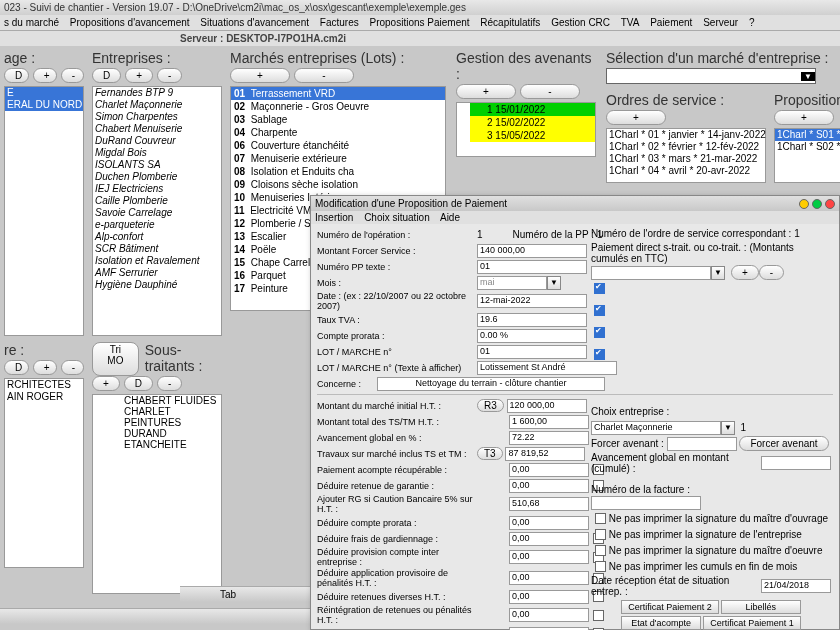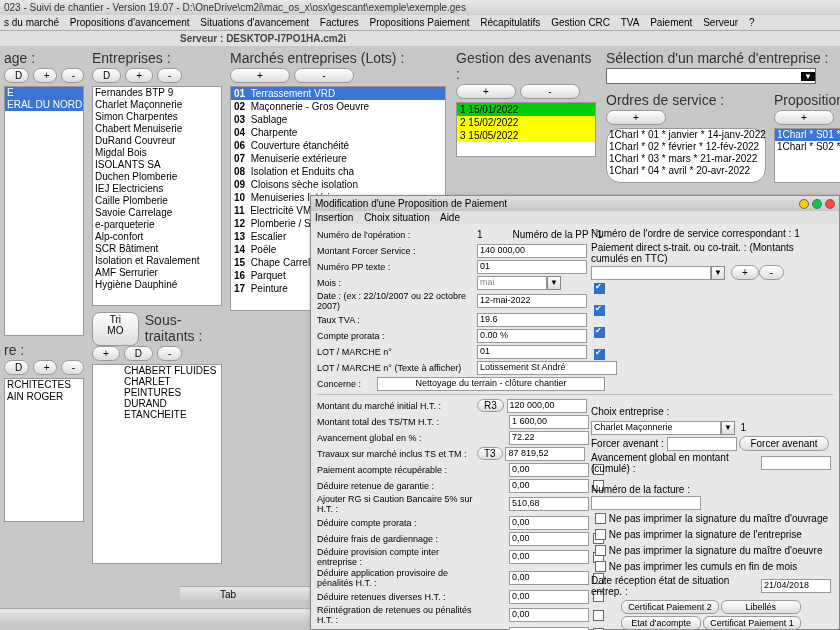--- a/index.html
+++ b/index.html
@@ -19,21 +19,21 @@
 .lst .sel{background:#3875d7;color:#fff;}
 .left1{width:80px;}
 .left2{width:130px;}
 .main{flex:1;display:flex;flex-direction:column;}
 .mrow{display:flex;gap:10px;align-items:flex-start;}
 .mktblk{flex:1;}
 .mktlst{background:#fff;border:1px solid #999;font-size:10px;}
 .mktlst div{padding:0 3px;line-height:13px;white-space:nowrap;}
 .mktlst .sel{background:#3875d7;color:#fff;}
 .avlst{background:#fff;border:1px solid #999;font-size:10px;width:140px;}
-.avlst div{padding:0 3px;line-height:13px;}
+.avlst div{padding:0 17px;line-height:13px;margin-left:13px;}
 .g{background:#00d000;}
 .y{background:#ffff00;}
 .right{width:230px;}
 .sel2{background:#fff;border:1px solid #666;width:210px;height:16px;display:flex;justify-content:flex-end;align-items:center;}
 .sel2 .arr{background:#000;color:#fff;width:14px;text-align:center;font-size:8px;}
 .ordlst{background:#fff;border:1px solid #999;font-size:10px;width:160px;}
 .ordlst div{padding:0 2px;line-height:12px;white-space:nowrap;}
 .proplst{background:#fff;border:1px solid #999;font-size:10px;width:92px;}
 .proplst div{padding:0 2px;line-height:12px;white-space:nowrap;}
 .proplst .sel{background:#3875d7;color:#fff;}
@@ -49,21 +49,21 @@
 .frow{display:flex;align-items:center;margin-bottom:1px;min-height:15px;}
 .flbl{width:160px;font-size:9px;}
 .fval{background:#fff;border:1px solid #999;padding:0 2px;font-size:9px;height:14px;min-width:70px;}
 .fval.w1{width:80px;}
 .fval.w2{width:110px;}
 .cb{width:11px;height:11px;border:1px solid #666;background:#fff;margin-left:4px;}
 .chk{width:11px;height:11px;background:#3070d0;margin-left:3px;position:relative;}
 .chk::after{content:"✔";color:#fff;font-size:8px;position:absolute;top:-1px;left:1px;}
 .rcol{position:absolute;right:8px;top:30px;width:240px;font-size:9px;}
 .rcol .frow{margin-bottom:1px;}
-.rbtn{background:linear-gradient(#fff,#ddd);border:1px solid #999;border-radius:6px;padding:1px 6px;font-size:9px;margin:1px;display:inline-block;min-width:80px;text-align:center;}
+.rbtn{background:linear-gradient(#fff,#ddd);border:1px solid #999;border-radius:0;padding:1px 6px;font-size:9px;margin:1px;display:inline-block;min-width:80px;text-align:center;}
 .arrow{width:14px;height:14px;border:1px solid #888;background:linear-gradient(#fff,#ddd);text-align:center;font-size:8px;line-height:12px;}
 .tabbar{background:linear-gradient(#e8e8e8,#c8c8c8);padding:2px 40px;font-size:10px;border-top:1px solid #aaa;}
 hr.sep{border:none;border-top:1px solid #bbb;margin:3px 0;}
 </style>
 </head>
 <body>
 
 <div class="title">023 - Suivi de chantier - Version 19.07 - D:\OneDrive\cm2i\mac_os_x\osx\gescant\exemple\exemple.ges</div>
 <div class="menu">
 <span>s du marché</span>
@@ -91,34 +91,34 @@
   <div class="lst" style="height:250px;">
    <div class="sel">E</div>
    <div class="sel">ERAL DU NORD</div>
   </div>
   <div class="lbl" style="margin-top:6px">re :</div>
   <div class="btnrow">
    <div class="btn">D</div>
    <div class="btn">+</div>
    <div class="btn">-</div>
   </div>
-  <div class="lst" style="height:144px;">
+  <div class="lst" style="height:190px;">
    <div>RCHITECTES</div>
    <div>AIN ROGER</div>
   </div>
  </div>
 
  <div class="col left2">
   <div class="lbl">Entreprises :</div>
   <div class="btnrow">
    <div class="btn">D</div>
    <div class="btn">+</div>
    <div class="btn">-</div>
   </div>
-  <div class="lst" style="height:220px;" id="entlist">
+  <div class="lst" style="height:250px;font-style:italic;" id="entlist">
         <div>Fernandes BTP 9</div>
         <div>Charlet Maçonnerie</div>
         <div>Simon Charpentes</div>
         <div>Chabert Menuiserie</div>
         <div>DuRand Couvreur</div>
         <div>Migdal Bois</div>
         <div>ISOLANTS SA</div>
         <div>Duchen Plomberie</div>
         <div>IEJ Electriciens</div>
         <div>Caille Plomberie</div>
@@ -189,21 +189,21 @@
     <div class="lbl">Sélection d'un marché d'entreprise :</div>
     <div class="sel2">
             <div class="arr">▼</div>
           </div>
     <div style="display:flex;gap:8px;margin-top:8px;">
      <div class="col">
       <div class="lbl">Ordres de service :</div>
       <div class="btnrow">
                 <div class="btn wide">+</div>
               </div>
-      <div class="ordlst" style="height:55px;border-radius:14px;" id="ordlist">
+      <div class="ordlst" style="height:55px;" id="ordlist">
                 <div>1Charl * 01 * janvier * 14-janv-2022</div>
                 <div>1Charl * 02 * février * 12-fév-2022</div>
                 <div>1Charl * 03 * mars * 21-mar-2022</div>
                 <div>1Charl * 04 * avril * 20-avr-2022</div>
               </div>
      </div>
      <div class="col">
       <div class="lbl">Propositions/Situations</div>
       <div class="btnrow">
                 <div class="btn wide">+</div>

